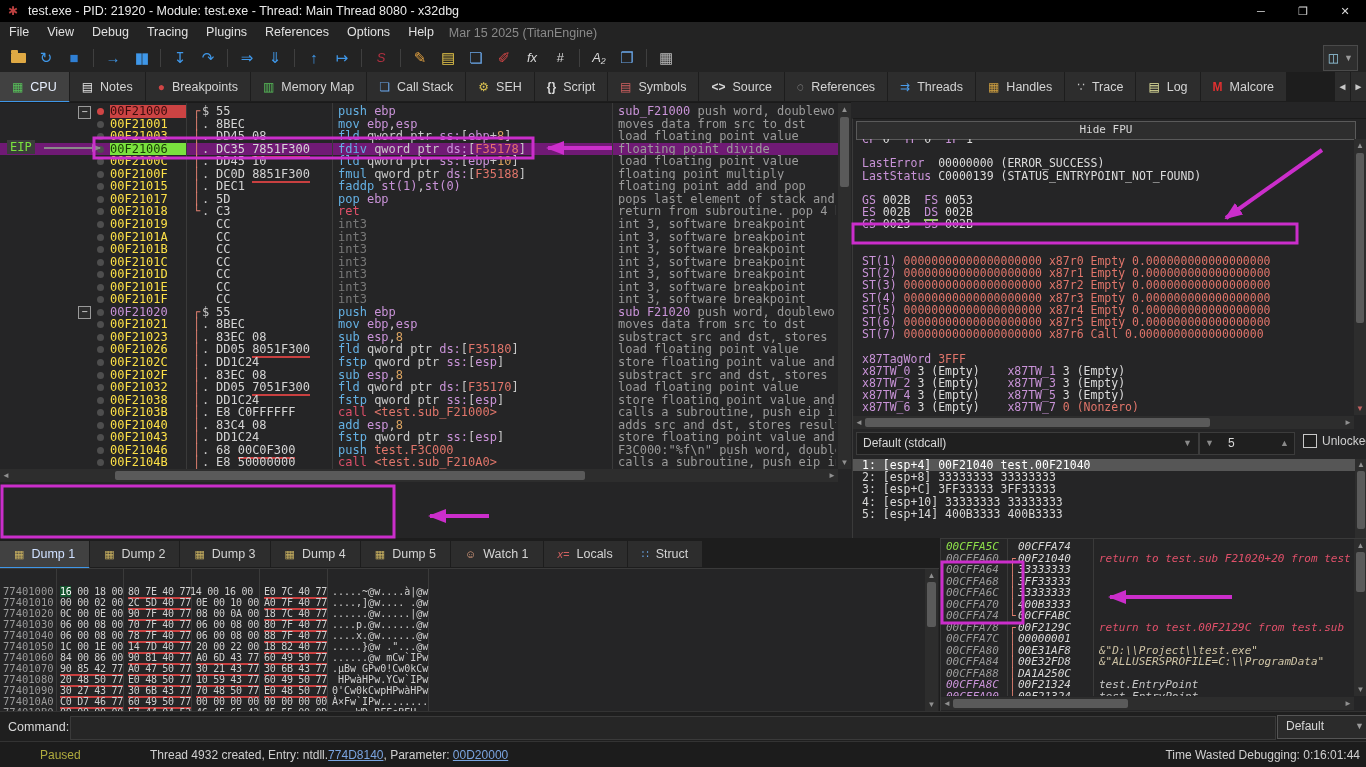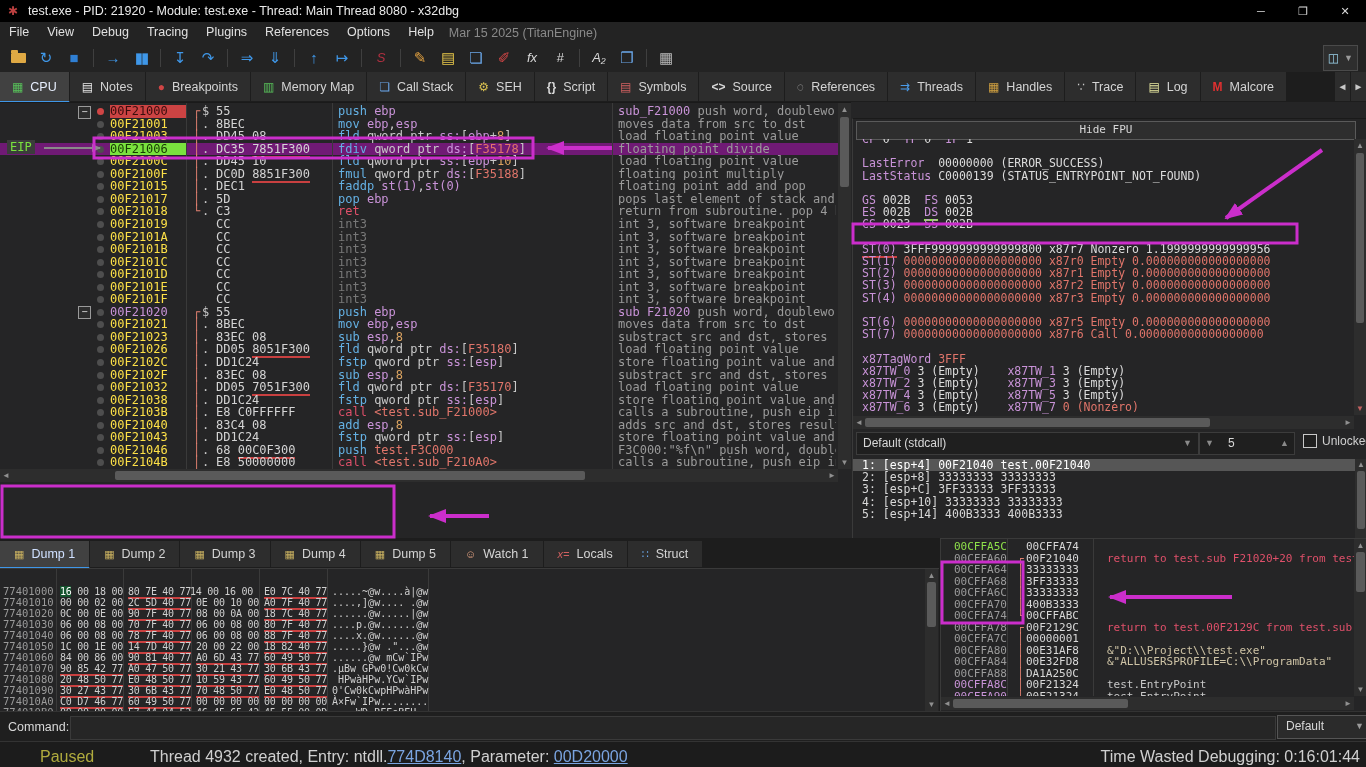--- a/index.html
+++ b/index.html
@@ -106,37 +106,37 @@
   #dumprows{position:absolute;left:0;top:17px;width:925px;height:125px;overflow:hidden;}
   .dm-row{position:absolute;left:0;width:925px;height:11px;line-height:11.2px;font-family:"DejaVu Sans Mono",monospace;font-size:10px;white-space:pre;}
   .dm-a{position:absolute;left:3px;color:#9b9b9b;font-size:10.5px;}
   .dm-g{position:absolute;color:#cfcfcf;letter-spacing:-0.3px;}
   .dm-g.u{border-bottom:2px solid #c94040;}
   .dm-sel{background:#14532d;color:#fff;}
   .dm-s{position:absolute;left:332px;color:#cfcfcf;}
   .dmsep{position:absolute;top:0;width:1px;height:142px;background:#3a3a3a;}
   
   #stackpanel{position:absolute;left:940px;top:0px;width:426px;height:172px;background:#252526;border-left:1px solid #3a3a3a;border-top:1px solid #3a3a3a;}
-  #stackrows{position:absolute;left:8px;top:2px;width:412px;height:155px;overflow:hidden;}
+  #stackrows{position:absolute;left:0;top:2px;width:412px;height:155px;overflow:hidden;font-style:italic;}
   .st-row{position:absolute;left:0;width:412px;height:11.5px;line-height:11.6px;font-family:"DejaVu Sans Mono",monospace;font-size:11px;white-space:pre;}
   .st-a{position:absolute;left:5px;color:#9b9b9b;}
   .st-a.csp{color:#8ee04a;} .st-a.ebp{color:#c993d8;}
   .st-br{position:absolute;left:68px;color:#e08070;font-weight:bold;}
   .st-v{position:absolute;left:77px;color:#d8d8d8;}
   .st-c{position:absolute;left:158px;width:252px;overflow:hidden;}
   .sc-red{color:#e0506a;} .sc-str{color:#cfc4a6;} .sc-pl{color:#c8c8c8;}
   .stsep{position:absolute;top:0;width:1px;height:157px;background:#3a3a3a;}
 
   
   #cmdbar{position:absolute;left:0;top:711px;width:1366px;height:30px;background:#1f1f1f;border-top:1px solid #333;}
   #cmd-label{position:absolute;left:8px;top:8px;color:#d8d8d8;font-size:12.5px;}
   #cmd-input{position:absolute;left:70px;top:4px;width:1200px;height:20px;background:#262626;border:1px solid #3a3a3a;color:#d8d8d8;font-family:"DejaVu Sans Mono",monospace;font-size:11px;}
   #cmd-profile{position:absolute;left:1277px;top:3px;width:84px;height:22px;background:#2b2b2b;border:1px solid #555;color:#d8d8d8;font-size:12px;line-height:21px;padding-left:8px;}
   #cmd-profile .caret{position:absolute;right:6px;color:#9a9a9a;font-size:9px;}
-  #statusbar{position:absolute;left:0;top:741px;width:1366px;height:26px;background:#1c1c1c;border-top:1px solid #333;font-size:16px;}
+  #statusbar{position:absolute;left:0;top:741px;width:1366px;height:26px;background:#1c1c1c;border-top:1px solid #333;font-size:12px;}
   #st-state{position:absolute;left:40px;top:6px;color:#b0ab3e;}
   #st-msg{position:absolute;left:150px;top:6px;color:#d0d0d0;}
   #st-msg .lnk{color:#7aa4e0;text-decoration:underline;}
   #st-right{position:absolute;right:6px;top:6px;color:#d0d0d0;}
 
   
   #overlay{position:absolute;left:0;top:0;width:1366px;height:767px;pointer-events:none;}
 </style>
 </head>
 <body>
@@ -372,25 +372,25 @@
     <div id="regs-content">
         <div class="rg-line" style="top: -6px;"><span class="rg-rn">CF</span><span class="rg-rv"> 0  </span><span class="rg-rn">TF</span><span class="rg-rv"> 0  </span><span class="rg-rn">IF</span><span class="rg-rv"> 1</span></div>
         <div class="rg-line" style="top: 6.2px;"></div>
         <div class="rg-line" style="top: 18.4px;"><span class="rg-rn">LastError</span><span class="rg-rv">  00000000 (ERROR_SUCCESS)</span></div>
         <div class="rg-line" style="top: 30.6px;"><span class="rg-rn">LastStatus</span><span class="rg-rv"> C0000139 (STATUS_ENTRYPOINT_NOT_FOUND)</span></div>
         <div class="rg-line" style="top: 42.8px;"></div>
         <div class="rg-line" style="top: 55px;"><span class="rg-rn">GS</span><span class="rg-rv"> 002B  </span><span class="rg-rn">FS</span><span class="rg-rv"> 0053</span></div>
         <div class="rg-line" style="top: 67.2px;"><span class="rg-rn">ES</span><span class="rg-rv"> 002B  </span><span class="rg-rn u">DS</span><span class="rg-rv"> 002B</span></div>
         <div class="rg-line" style="top: 79.4px;"><span class="rg-rn">CS</span><span class="rg-rv"> 0023  </span><span class="rg-rn">SS</span><span class="rg-rv"> 002B</span></div>
         <div class="rg-line" style="top: 91.6px;"></div>
-        <div class="rg-line" style="top: 103.8px;"><span class="rg-rn hot">ST(0)</span><span class="rg-rv"> 3FFF9999999999999800 x87r7 Nonzero 1.1999999999999956</span></div>
         <div class="rg-line" style="top: 116px;"><span class="rg-rn">ST(1)</span><span class="rg-rr"> 00000000000000000000 x87r0 Empty 0.000000000000000000</span></div>
         <div class="rg-line" style="top: 128.2px;"><span class="rg-rn">ST(2)</span><span class="rg-rr"> 00000000000000000000 x87r1 Empty 0.000000000000000000</span></div>
         <div class="rg-line" style="top: 140.4px;"><span class="rg-rn">ST(3)</span><span class="rg-rr"> 00000000000000000000 x87r2 Empty 0.000000000000000000</span></div>
         <div class="rg-line" style="top: 152.6px;"><span class="rg-rn">ST(4)</span><span class="rg-rr"> 00000000000000000000 x87r3 Empty 0.000000000000000000</span></div>
+        <div class="rg-line" style="top: 164.8px;"><span class="rg-rn">ST(5)</span><span class="rg-rr"> 00000000000000000000 x87r4 Empty 0.000000000000000000</span></div>
         <div class="rg-line" style="top: 177px;"><span class="rg-rn">ST(6)</span><span class="rg-rr"> 00000000000000000000 x87r5 Empty 0.000000000000000000</span></div>
         <div class="rg-line" style="top: 189.2px;"><span class="rg-rn">ST(7)</span><span class="rg-rr"> 00000000000000000000 x87r6 Call 0.000000000000000000</span></div>
         <div class="rg-line" style="top: 201.4px;"></div>
         <div class="rg-line" style="top: 213.6px;"><span class="rg-rn">x87TagWord</span><span class="rg-rr"> 3FFF</span></div>
         <div class="rg-line" style="top: 225.8px;"><span class="rg-rn">x87TW_0</span><span class="rg-rv"> 3 (Empty)    </span><span class="rg-rn">x87TW_1</span><span class="rg-rv"> 3 (Empty)</span></div>
         <div class="rg-line" style="top: 238px;"><span class="rg-rn">x87TW_2</span><span class="rg-rv"> 3 (Empty)    </span><span class="rg-rn">x87TW_3</span><span class="rg-rv"> 3 (Empty)</span></div>
         <div class="rg-line" style="top: 250.2px;"><span class="rg-rn">x87TW_4</span><span class="rg-rv"> 3 (Empty)    </span><span class="rg-rn">x87TW_5</span><span class="rg-rv"> 3 (Empty)</span></div>
         <div class="rg-line" style="top: 262.4px;"><span class="rg-rn">x87TW_6</span><span class="rg-rv"> 3 (Empty)    </span><span class="rg-rn">x87TW_7</span><span class="rg-rr"> 0 (Nonzero)</span></div>
       </div>
 

